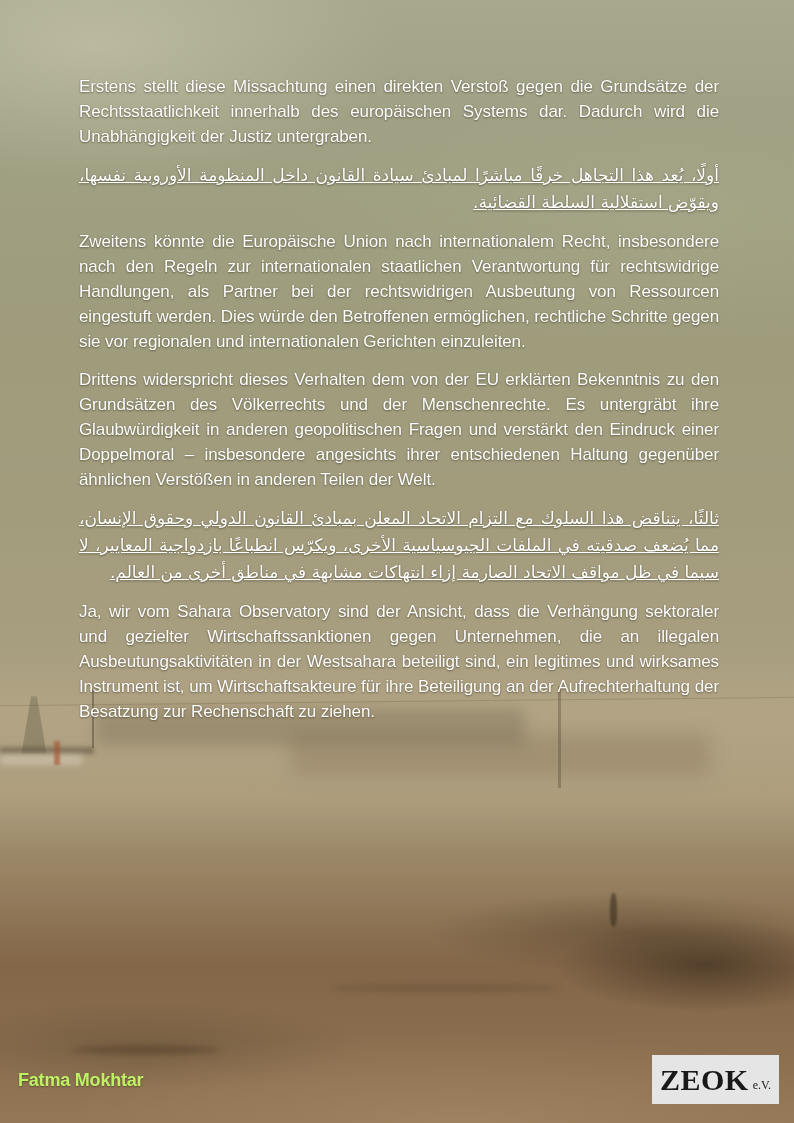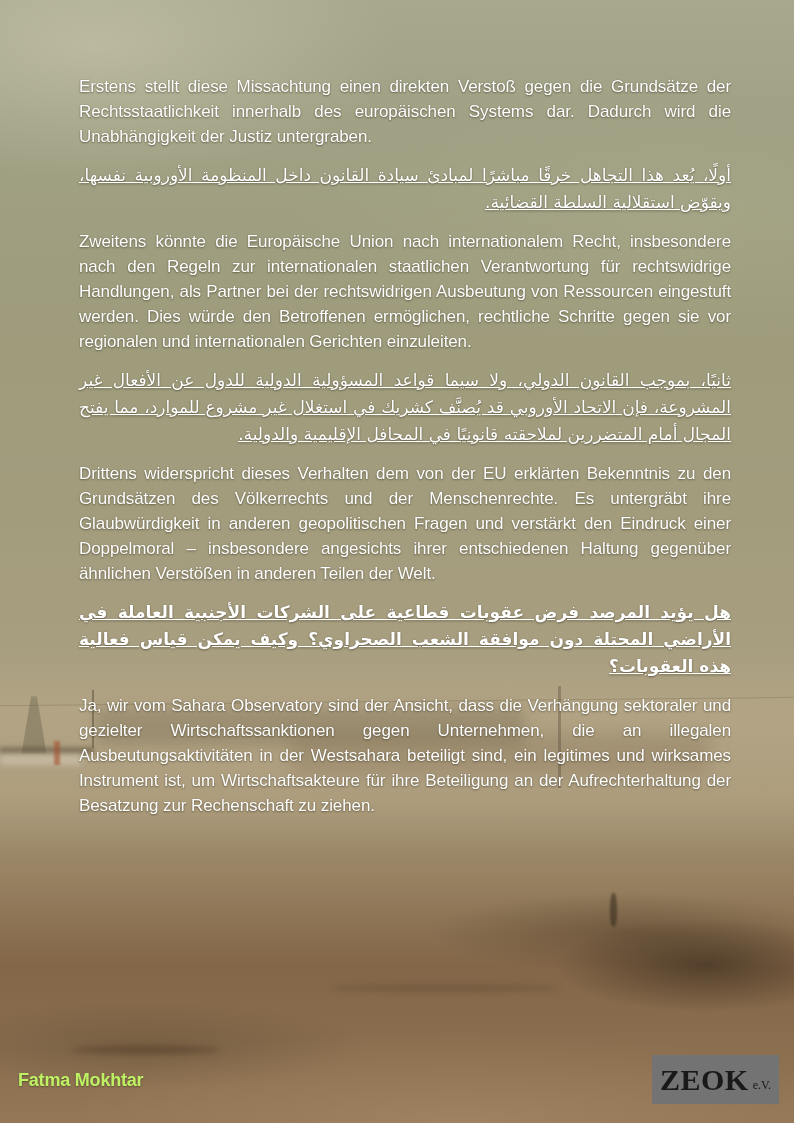--- a/index.html
+++ b/index.html
@@ -40,21 +40,21 @@
   .streak-1{left:70px;top:1046px;width:150px;height:8px;background:rgba(48,36,22,.35);filter:blur(3px);border-radius:50%;}
   .streak-2{left:330px;top:985px;width:230px;height:6px;background:rgba(52,40,26,.25);filter:blur(3px);border-radius:50%;}
 
   
   .content{
     position:relative;
     padding:74px 63px 0 79px;
     color:#ffffff;
   }
   .content p{
-    margin:0 0 13px 0;
+    margin:0 12px 13px 0;
     text-align:justify;
     text-shadow:0 1px 2px rgba(55,50,30,.55), 0 0 1px rgba(55,50,30,.35);
   }
   p.de{font-size:17px;line-height:25px;letter-spacing:-.1px;}
   p.ar{
     font-family:"DejaVu Sans",sans-serif;
     font-size:17px;line-height:27px;
     direction:rtl;
     text-decoration:underline;
   }
@@ -62,21 +62,21 @@
 
   
   .author{
     position:absolute;left:18px;top:1070px;
     color:#bef264;font-weight:bold;font-size:18px;letter-spacing:-.2px;
     text-shadow:0 1px 2px rgba(55,50,30,.55);
   }
   .logo-box{
     position:absolute;left:652px;top:1055px;
     width:127px;height:49px;
-    background:#737373;
+    background:#e5e5e5;
     display:flex;align-items:center;justify-content:center;
     font-family:"Liberation Serif",serif;color:#191919;
   }
   .logo-main{font-size:30px;font-weight:700;letter-spacing:.5px;line-height:1;}
   .logo-suffix{font-size:12px;margin:10px 0 0 4px;line-height:1;}
 </style>
 </head>
 <body>
 
 <div class="page">
@@ -92,23 +92,22 @@
   <div class="bg-feature pole-1"></div>
   <div class="bg-feature pole-2"></div>
   <div class="bg-feature walking-figure"></div>
   <div class="bg-feature streak-1"></div>
   <div class="bg-feature streak-2"></div>
 
   <main class="content">
     <p class="de" lang="de">Erstens stellt diese Missachtung einen direkten Verstoß gegen die Grundsätze der Rechtsstaatlichkeit innerhalb des europäischen Systems dar. Dadurch wird die Unabhängigkeit der Justiz untergraben.</p>
     <p class="ar" lang="ar" dir="rtl">أولًا، يُعد هذا التجاهل خرقًا مباشرًا لمبادئ سيادة القانون داخل المنظومة الأوروبية نفسها، ويقوّض استقلالية السلطة القضائية.</p>
     <p class="de" lang="de">Zweitens könnte die Europäische Union nach internationalem Recht, insbesondere nach den Regeln zur internationalen staatlichen Verantwortung für rechtswidrige Handlungen, als Partner bei der rechtswidrigen Ausbeutung von Ressourcen eingestuft werden. Dies würde den Betroffenen ermöglichen, rechtliche Schritte gegen sie vor regionalen und internationalen Gerichten einzuleiten.</p>
-    <p class="ar" lang="ar" dir="rtl">ثانيًا، بموجب القانون الدولي، ولا سيما قواعد المسؤولية الدولية للدول عن الأفعال غير المشروعة، فإن الاتحاد الأوروبي قد يُصنَّف كشريك في استغلال غير مشروع للموارد، مما يفتح المجال أمام المتضررين لملاحقته قانونيًا في المحافل الإقليمية والدولية.</p>
     <p class="de" lang="de">Drittens widerspricht dieses Verhalten dem von der EU erklärten Bekenntnis zu den Grundsätzen des Völkerrechts und der Menschenrechte. Es untergräbt ihre Glaubwürdigkeit in anderen geopolitischen Fragen und verstärkt den Eindruck einer Doppelmoral – insbesondere angesichts ihrer entschiedenen Haltung gegenüber ähnlichen Verstößen in anderen Teilen der Welt.</p>
-    <p class="ar bold" lang="ar" dir="rtl">هل يؤيد المرصد فرض عقوبات قطاعية على الشركات الأجنبية العاملة في الأراضي المحتلة دون موافقة الشعب الصحراوي؟ وكيف يمكن قياس فعالية هذه العقوبات؟</p>
+    <p class="ar" lang="ar" dir="rtl">ثالثًا، يتناقض هذا السلوك مع التزام الاتحاد المعلن بمبادئ القانون الدولي وحقوق الإنسان، مما يُضعف صدقيته في الملفات الجيوسياسية الأخرى، ويكرّس انطباعًا بازدواجية المعايير، لا سيما في ظل مواقف الاتحاد الصارمة إزاء انتهاكات مشابهة في مناطق أخرى من العالم.</p>
     <p class="de" lang="de">Ja, wir vom Sahara Observatory sind der Ansicht, dass die Verhängung sektoraler und gezielter Wirtschaftssanktionen gegen Unternehmen, die an illegalen Ausbeutungsaktivitäten in der Westsahara beteiligt sind, ein legitimes und wirksames Instrument ist, um Wirtschaftsakteure für ihre Beteiligung an der Aufrechterhaltung der Besatzung zur Rechenschaft zu ziehen.</p>
   </main>
 
   <div class="author">Fatma Mokhtar</div>
 
   <div class="logo-box">
     <span class="logo-main">ZEOK</span>
     <span class="logo-suffix">e.V.</span>
   </div>
 

